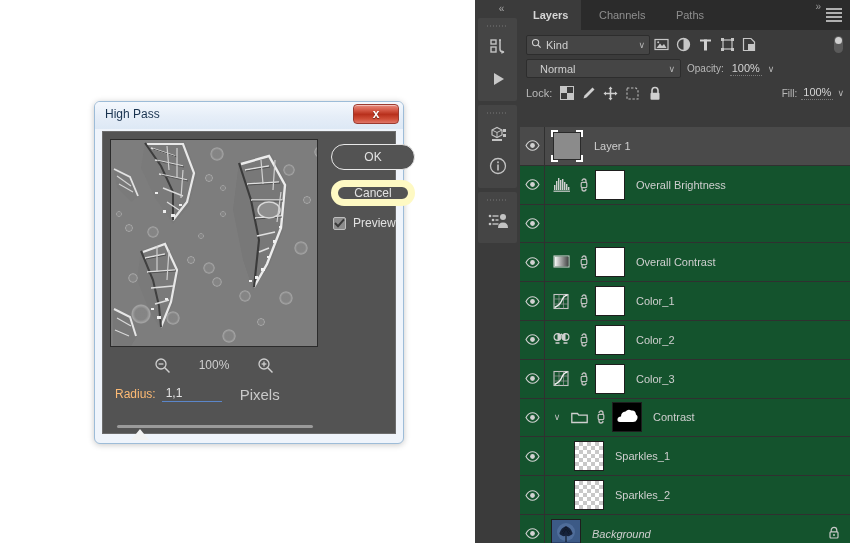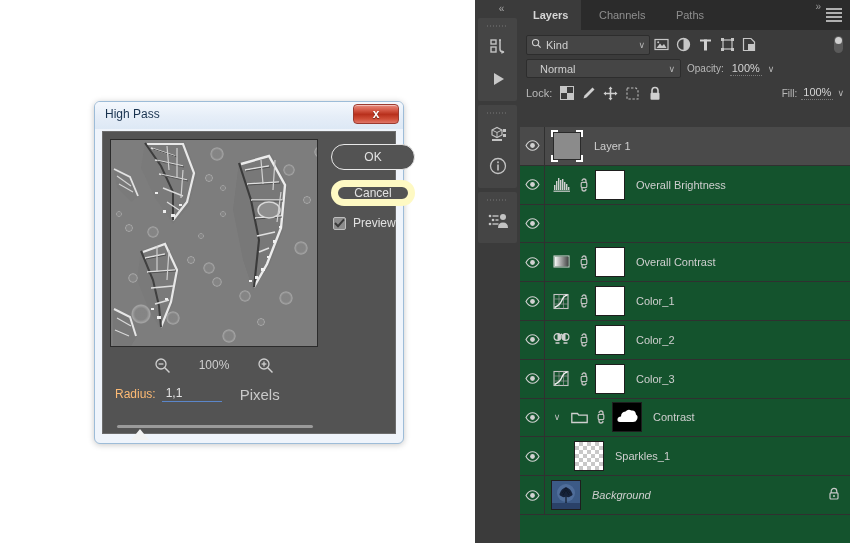--- a/index.html
+++ b/index.html
@@ -655,20 +655,33 @@
             <div class="eye-cell">
               <svg width="15" height="11" viewBox="0 0 15 11">
                 <path d="M7.5 0.8 C11.5 0.8 14 5.5 14 5.5 C14 5.5 11.5 10.2 7.5 10.2 C3.5 10.2 1 5.5 1 5.5 C1 5.5 3.5 0.8 7.5 0.8 Z" fill="none" stroke="#d2d2d2" stroke-width="1.1"></path>
                 <circle cx="7.5" cy="5.5" r="2.4" fill="#d2d2d2"></circle>
               </svg>
             </div>
             <div class="row-content">
               <div class="indent"></div>
               <div class="thumb checker"></div>
               <span class="layer-name">Sparkles_1</span>
+            </div>
+          </div>
+          <div class="layer-row">
+            <div class="eye-cell">
+              <svg width="15" height="11" viewBox="0 0 15 11">
+                <path d="M7.5 0.8 C11.5 0.8 14 5.5 14 5.5 C14 5.5 11.5 10.2 7.5 10.2 C3.5 10.2 1 5.5 1 5.5 C1 5.5 3.5 0.8 7.5 0.8 Z" fill="none" stroke="#d2d2d2" stroke-width="1.1"></path>
+                <circle cx="7.5" cy="5.5" r="2.4" fill="#d2d2d2"></circle>
+              </svg>
+            </div>
+            <div class="row-content">
+              <div class="indent"></div>
+              <div class="thumb checker"></div>
+              <span class="layer-name">Sparkles_2</span>
             </div>
           </div>
           <div class="layer-row">
             <div class="eye-cell">
               <svg width="15" height="11" viewBox="0 0 15 11">
                 <path d="M7.5 0.8 C11.5 0.8 14 5.5 14 5.5 C14 5.5 11.5 10.2 7.5 10.2 C3.5 10.2 1 5.5 1 5.5 C1 5.5 3.5 0.8 7.5 0.8 Z" fill="none" stroke="#d2d2d2" stroke-width="1.1"></path>
                 <circle cx="7.5" cy="5.5" r="2.4" fill="#d2d2d2"></circle>
               </svg>
             </div>
             <div class="row-content">

